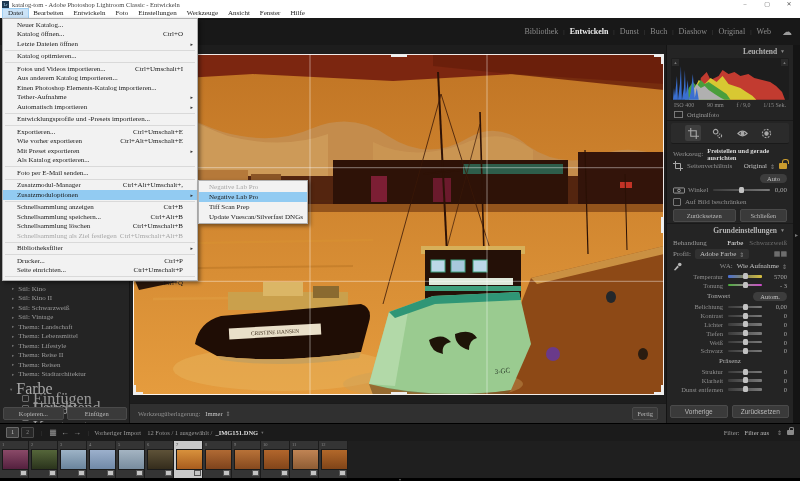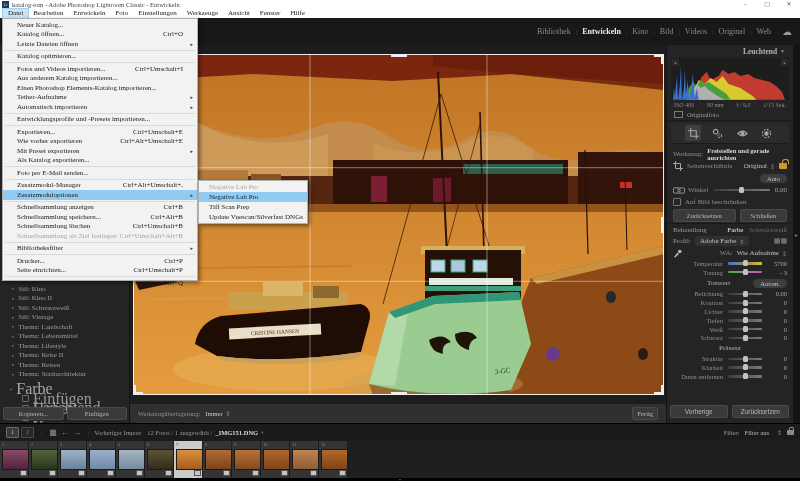--- a/index.html
+++ b/index.html
@@ -143,25 +143,25 @@
       <span class="mb-item">Fenster</span>
       <span class="mb-item">Hilfe</span>
     </div>
 
   <div class="abs modstrip">
     <span style="display:flex;align-items:center;">
         <span class="mod-item">Bibliothek</span>
         <span class="mod-sep">|</span>
         <span class="mod-item active">Entwickeln</span>
         <span class="mod-sep">|</span>
-        <span class="mod-item">Kino</span>
+        <span class="mod-item">Dunst</span>
         <span class="mod-sep">|</span>
-        <span class="mod-item">Bild</span>
+        <span class="mod-item">Buch</span>
         <span class="mod-sep">|</span>
-        <span class="mod-item">Videos</span>
+        <span class="mod-item">Diashow</span>
         <span class="mod-sep">|</span>
         <span class="mod-item">Original</span>
         <span class="mod-sep">|</span>
         <span class="mod-item">Web</span>
       </span>
     <span class="cloud">☁</span>
   </div>
 
   <div class="abs photo">
     <svg width="531" height="341" viewBox="0 0 531 341">
@@ -423,20 +423,24 @@
       <div class="cp-row">
         <span class="cb"></span>
         <span class="cp-label">Auf Bild beschränken</span>
       </div>
       <div class="cp-row" style="height:15px;gap:4px;">
         <span class="btn" style="flex:1.4;">Zurücksetzen</span>
         <span class="btn" style="flex:1;">Schließen</span>
       </div>
     </div>
 
+    <div class="rp-header" style="height:13px;">
+      <span>Grundeinstellungen</span>
+      <span class="dd">▼</span>
+    </div>
 
     <div class="basicpanel">
       <div class="bp-row">
         <span>Behandlung</span>
         <span style="margin-left:auto;color:#e8e8e8;">Farbe</span>
         <span style="margin-left:6px;color:#6e6e6e;">Schwarzweiß</span>
       </div>
       <div class="bp-row" style="height:12px;">
         <span>Profil:</span>
         <span class="valuebox" style="margin-left:4px;">

